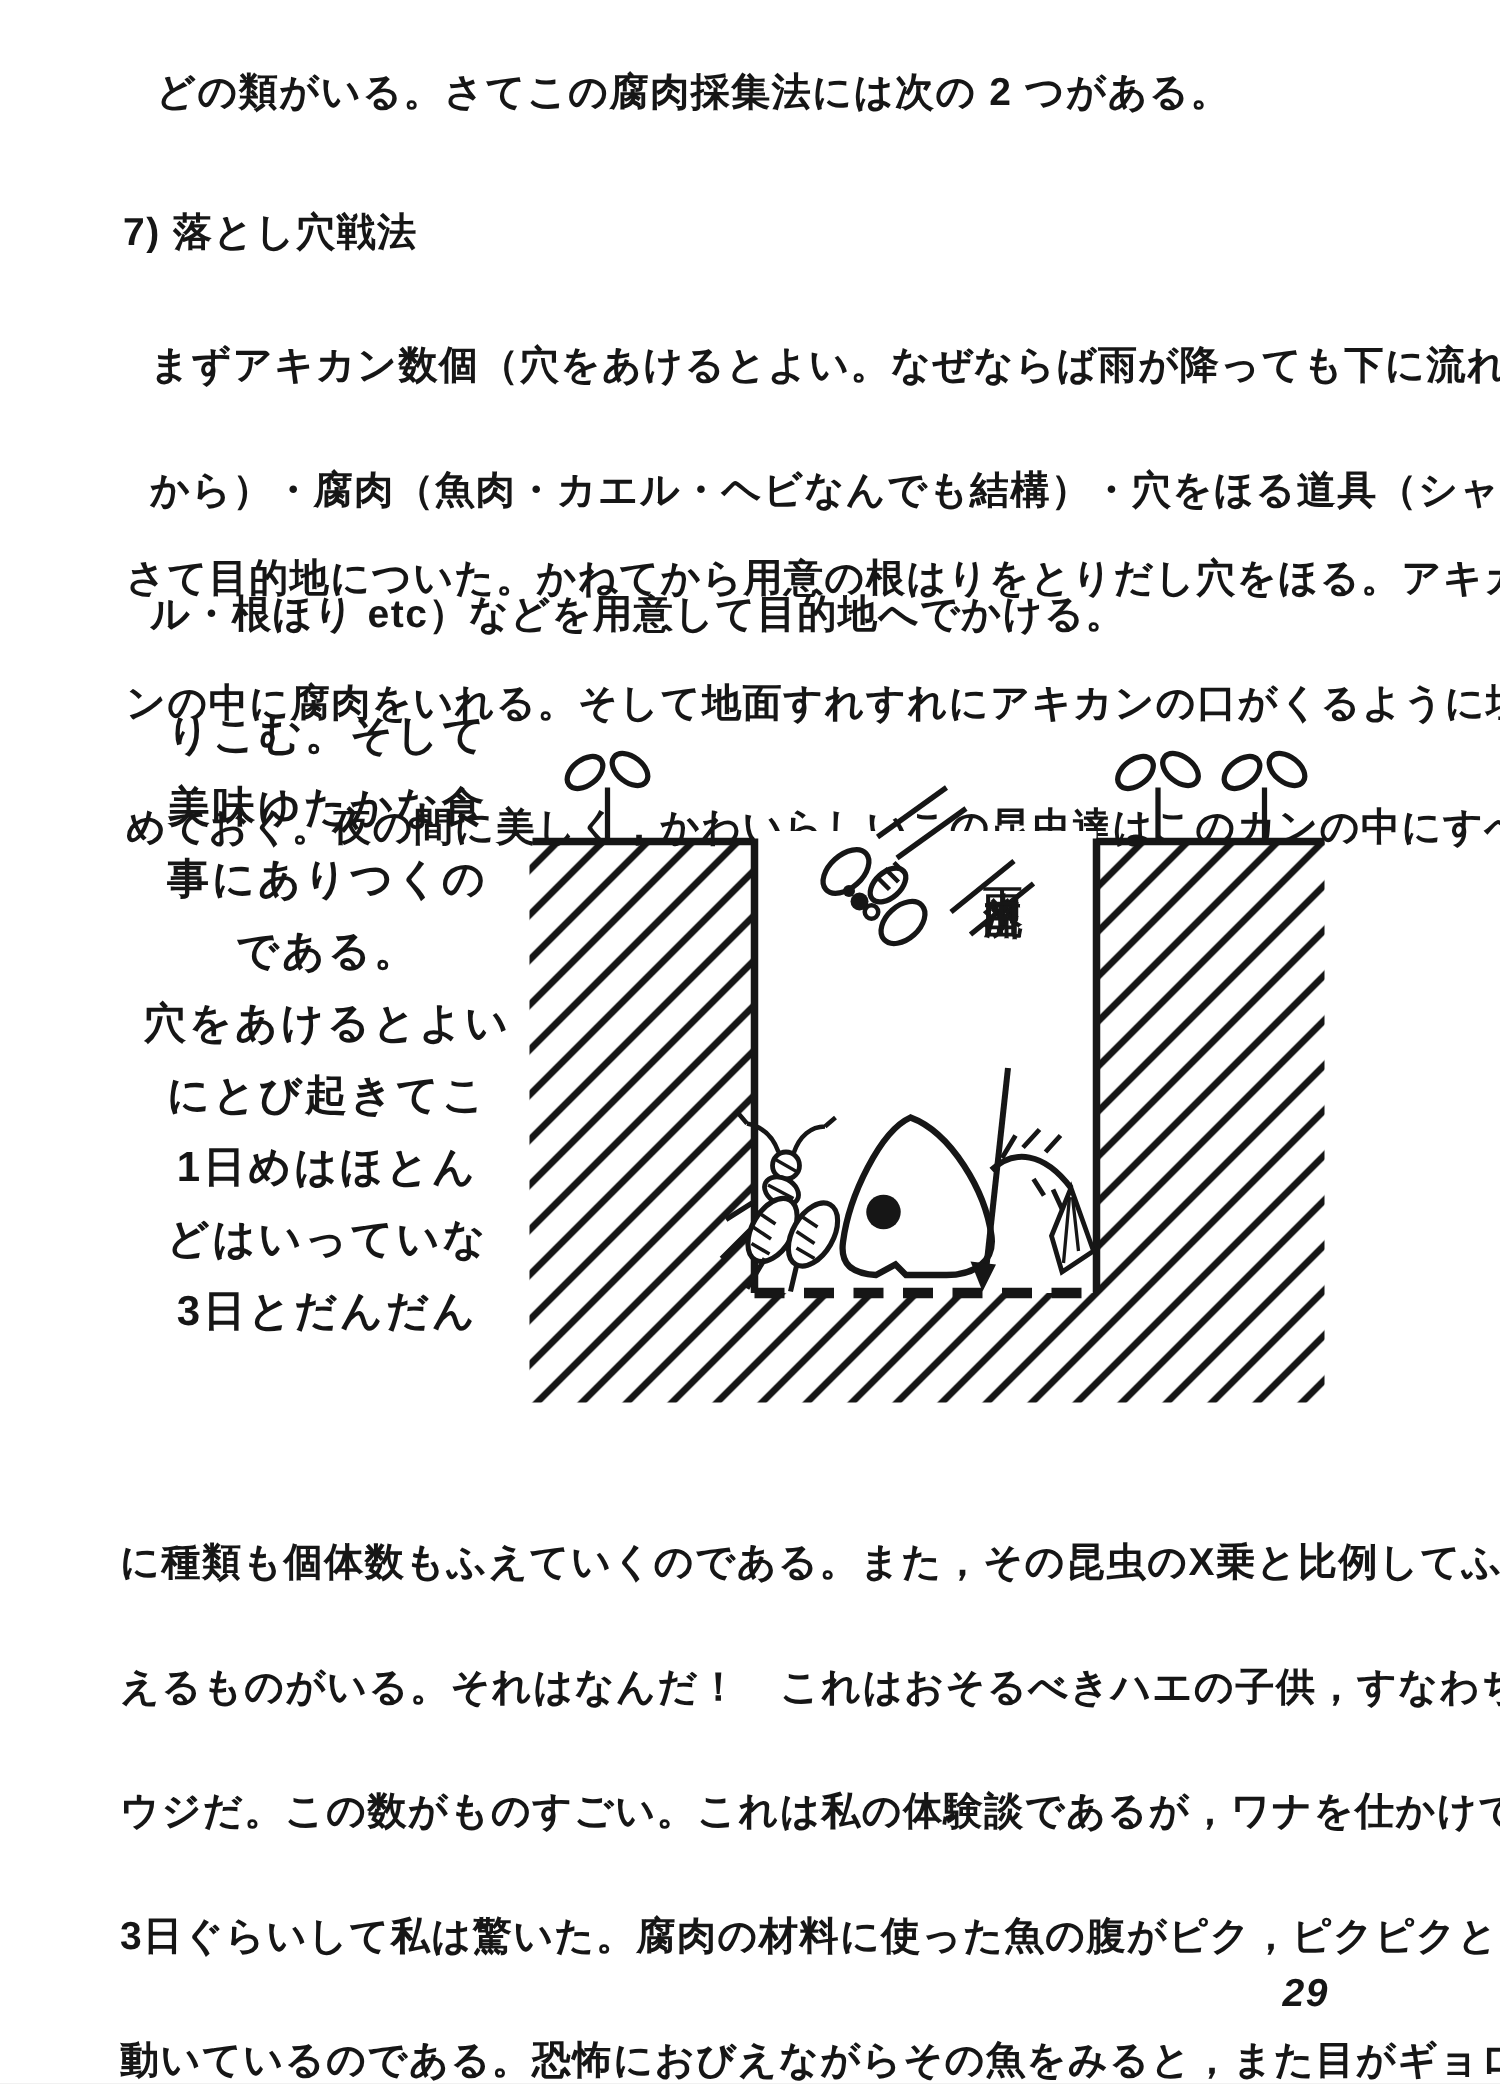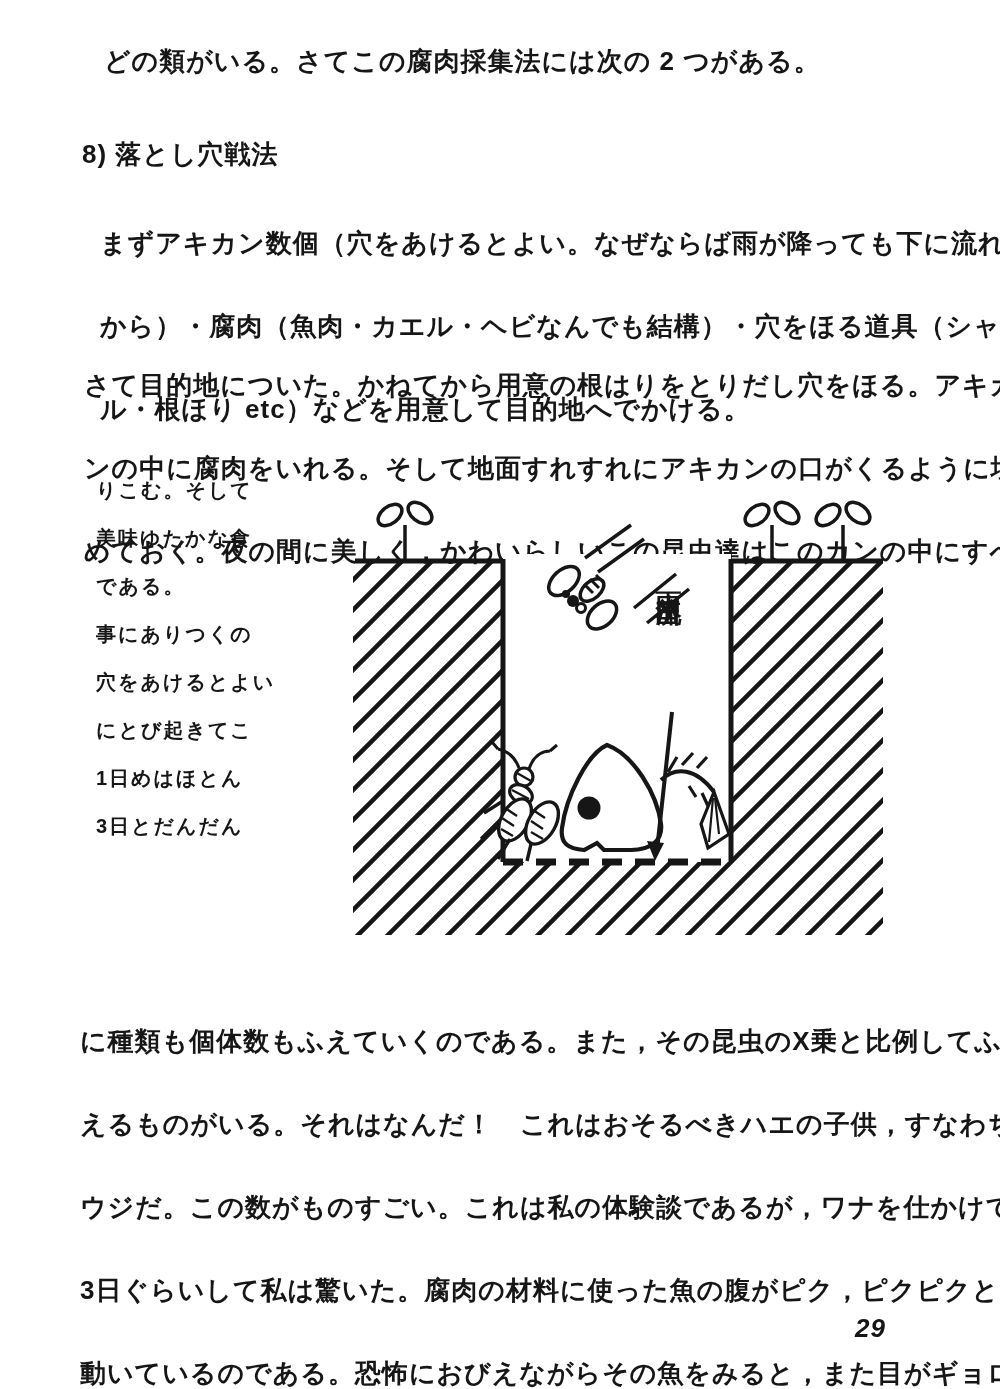--- a/index.html
+++ b/index.html
@@ -23,25 +23,26 @@
   }
   .para{position:absolute;white-space:pre;}
   .para .ln{
     font-size:26px;
     letter-spacing:1px;
     height:47px;
     line-height:47px;
   }
   .sidecol{position:absolute;}
   .sidecol .ln{
-    font-size:20px;
+    font-size:28px;
     letter-spacing:2px;
     height:48px;
     line-height:48px;
     white-space:pre;
+    text-align:center;
   }
   .fig-wrap{position:absolute;left:345px;top:498px;width:545px;height:445px;}
   .fig-wrap svg{display:block;}
   .fig-label{
     position:absolute;
     left:651px;top:571px;
     width:36px;height:150px;
     writing-mode:vertical-rl;
     text-orientation:upright;
     font-size:26px;
@@ -59,42 +60,43 @@
     letter-spacing:1px;
   }
 </style>
 </head>
 <body>
 
 <div class="page">
 
   <div class="tline" style="left:104px;top:48px;">どの類がいる。さてこの腐肉採集法には次の 2 つがある。</div>
 
-  <div class="tline" style="left:82px;top:141px;">8) 落とし穴戦法</div>
+  <div class="tline" style="left:82px;top:141px;">7) 落とし穴戦法</div>
 
   <div class="para" style="left:100px;top:184px;">
     <div class="ln">まずアキカン数個（穴をあけるとよい。なぜならば雨が降っても下に流れる</div>
     <div class="ln">から）・腐肉（魚肉・カエル・ヘビなんでも結構）・穴をほる道具（シャベ</div>
     <div class="ln">ル・根ほり etc）などを用意して目的地へでかける。</div>
   </div>
 
   <div class="para" style="left:84px;top:326px;">
     <div class="ln">さて目的地についた。かねてから用意の根はりをとりだし穴をほる。アキカ</div>
     <div class="ln">ンの中に腐肉をいれる。そして地面すれすれにアキカンの口がくるように埋</div>
     <div class="ln">めておく。夜の間に美しく，かわいらしいこの昆虫達はこのカンの中にすべ</div>
   </div>
 
   <div class="sidecol" style="left:96px;top:466px;">
     <div class="ln">りこむ。そして</div>
     <div class="ln">美味ゆたかな食</div>
+    <div class="ln">事にありつくの</div>
     <div class="ln">である。</div>
-    <div class="ln">事にありつくの</div>
     <div class="ln">穴をあけるとよい</div>
     <div class="ln">にとび起きてこ</div>
     <div class="ln">1日めはほとん</div>
+    <div class="ln">どはいっていな</div>
     <div class="ln">3日とだんだん</div>
   </div>
 
   <div class="fig-wrap">
     <svg width="545" height="445" viewBox="0 0 545 445">
       <defs>
         <pattern id="hatch" width="30" height="30" patternUnits="userSpaceOnUse">
           <path d="M-7.5,7.5 L7.5,-7.5 M0,30 L30,0 M22.5,37.5 L37.5,22.5" stroke="#161616" stroke-width="4.5" fill="none"></path>
         </pattern>
         <g id="sprout">

